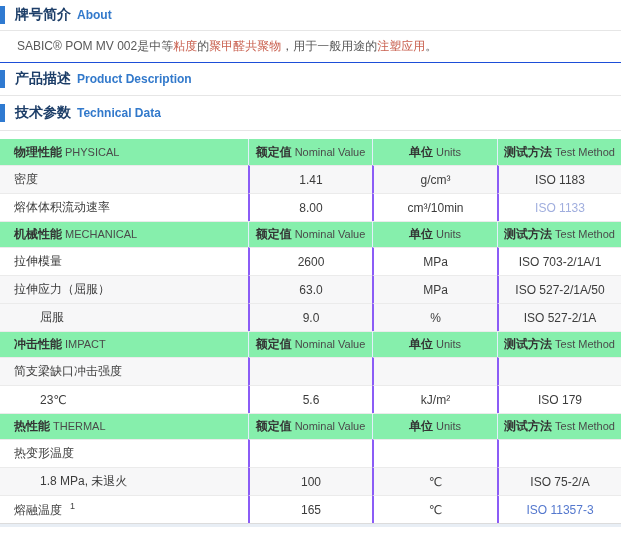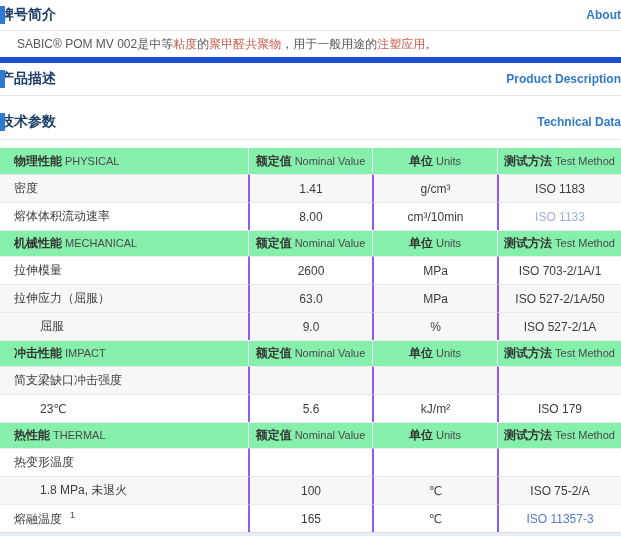--- a/index.html
+++ b/index.html
@@ -5,36 +5,36 @@
   * { box-sizing: border-box; }
   html, body { margin: 0; padding: 0; }
   body {
     width: 621px; height: 558px; overflow: hidden;
     background: #ffffff;
     font-family: "Liberation Sans", "DejaVu Sans", sans-serif;
   }
   
   .sec-title {
     position: relative; display: flex; align-items: center; gap: 6px;
-    border-bottom: 1px solid #e6e6e6; background: #fff; justify-content: space-between;
+    padding-left: 15px; border-bottom: 1px solid #e6e6e6; background: #fff;
   }
   .sec-title .bar {
     position: absolute; left: 0; top: 50%; transform: translateY(-50%);
     width: 5px; height: 18px; background: #2f7ad1;
   }
   .sec-title .zh { font-size: 14px; font-weight: bold; color: #1d3e68; }
   .sec-title .en { font-size: 12px; font-weight: bold; color: #3279cb; }
   #sec-about { height: 31px; }
   #about-desc {
     height: 32px; display: flex; align-items: center; padding-left: 17px;
-    border-bottom: 6px solid #1d4ed8; font-size: 12px; color: #585858;
+    border-bottom: 1px solid #1d4ed8; font-size: 12px; color: #585858;
   }
   #about-desc .hl { color: #c9604f; }
   #sec-product { height: 33px; }
-  #sec-tech { height: 35px; margin-top: 9px; }
+  #sec-tech { height: 35px; }
   .gap { height: 8px; }
   
   table { width: 100%; border-collapse: separate; border-spacing: 0; table-layout: fixed; }
   col.c-name { width: 248px; }
   col.c-val { width: 124px; }
   col.c-unit { width: 125px; }
   col.c-method { width: 124px; }
   td { padding: 0; font-size: 12px; color: #3c3c3c; vertical-align: middle; }
   tr.section-row { background: #86efac; height: 26px; }
   tr.data-row { height: 28px; background: #fff; }

